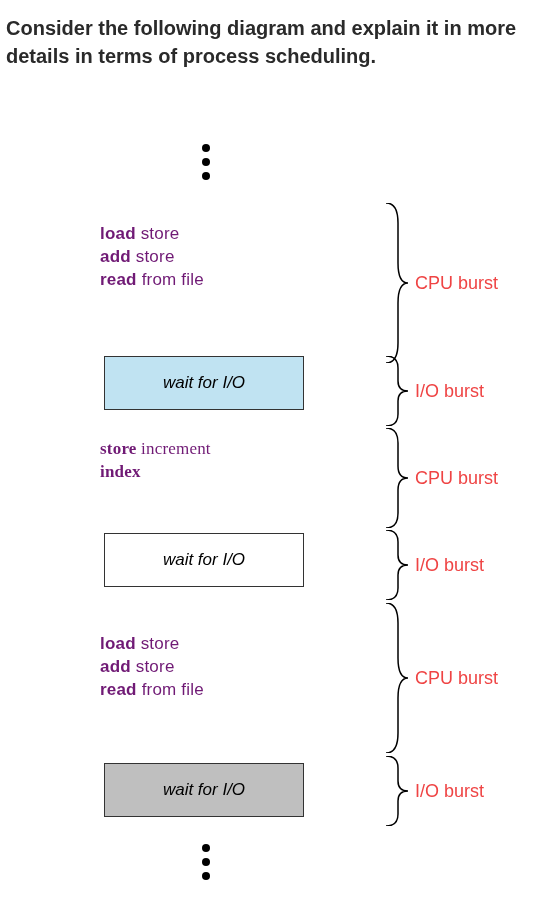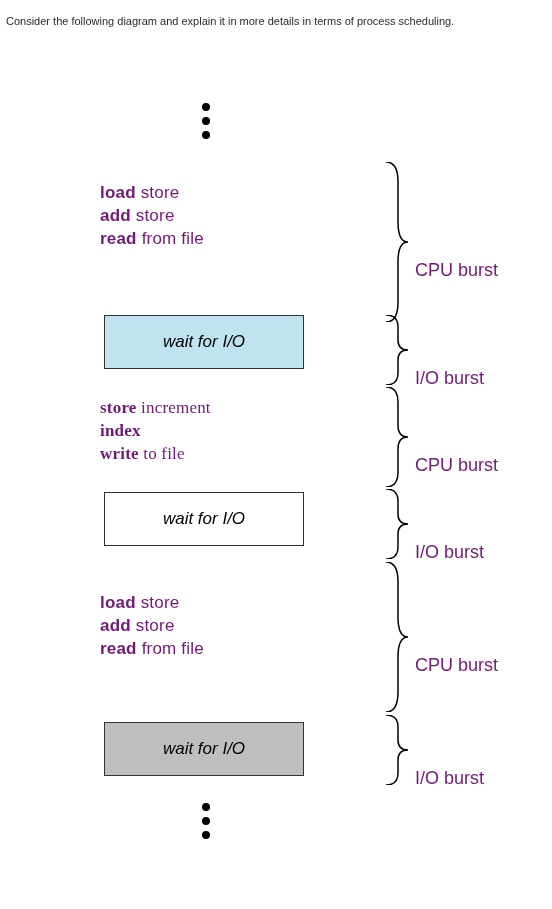--- a/index.html
+++ b/index.html
@@ -4,24 +4,25 @@
   <style>
     * { box-sizing: border-box; }
     body {
       font-family: Arial, Helvetica, sans-serif;
       margin: 0;
       padding: 0;
       background: #ffffff;
       width: 552px;
     }
     .prompt {
-      font-size: 11px;
+      font-size: 20px;
       color: #2a2a2a;
       padding: 14px 6px 8px 6px;
       line-height: 1.4;
+      font-weight: bold;
     }
     .diagram {
       position: relative;
       margin-top: 60px;
       height: 760px;
     }
     .dots {
       position: absolute;
       left: 200px;
       width: 12px;
@@ -58,23 +59,22 @@
       width: 200px;
       margin-left: 4px;
     }
     .iobox.blue { background: #c0e3f2; }
     .iobox.white { background: #ffffff; }
     .iobox.gray { background: #bfbfbf; }
     .label {
       position: absolute;
       left: 415px;
       font-size: 18px;
-      color: #701a75;
+      color: #ef4444;
       white-space: nowrap;
-      margin-top: 28px;
     }
     .brace {
       position: absolute;
       left: 380px;
       width: 28px;
     }
     .brace svg { display: block; }
     
     .b1 { top: 85px; }
     .b2 { top: 218px; }
@@ -117,21 +117,20 @@
     <svg width="28" height="70" viewBox="0 0 28 70">
         <path d="M6 0 Q18 0 18 12 L18 25 Q18 35 28 35 Q18 35 18 45 L18 58 Q18 70 6 70" fill="none" stroke="#000" stroke-width="1.5"></path>
       </svg>
   </div>
   <div class="label" style="top:243px">I/O burst</div>
 
   <div class="left-col b3">
     <div class="burst-lines">
       <div><span>store </span><span class="light">increment</span></div>
       <div><span>index</span></div>
-      <div><span>write </span><span class="light">to file</span></div>
     </div>
   </div>
   <div class="brace" style="top:290px;height:100px">
     <svg width="28" height="100" viewBox="0 0 28 100">
         <path d="M6 0 Q18 0 18 15 L18 38 Q18 50 28 50 Q18 50 18 62 L18 85 Q18 100 6 100" fill="none" stroke="#000" stroke-width="1.5"></path>
       </svg>
   </div>
   <div class="label" style="top:330px">CPU burst</div>
 
   <div class="left-col b4">

